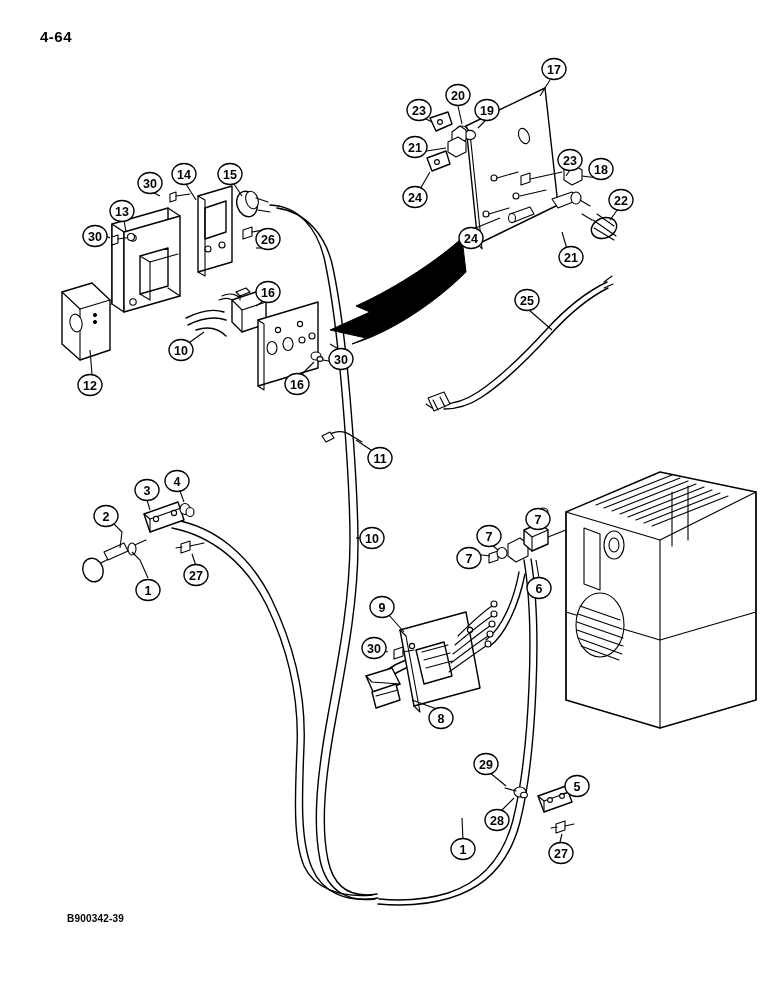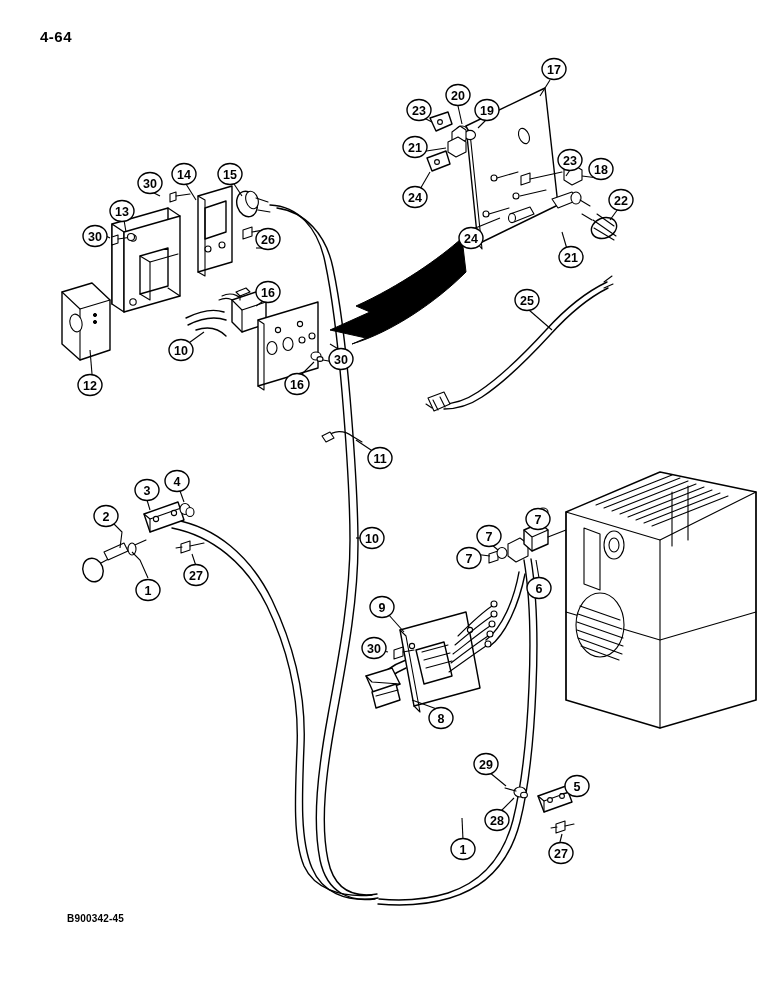--- a/index.html
+++ b/index.html
@@ -44,21 +44,21 @@
     width: 780px;
     height: 1000px;
   }
 </style>
 </head>
 <body>
 
 <div id="page">
 
   <div id="page-number">4-64</div>
-  <div id="figure-code">B900342-45</div>
+  <div id="figure-code">B900342-39</div>
 
   <svg id="artwork" viewBox="0 0 780 1000" xmlns="http://www.w3.org/2000/svg">
 
     <defs>
       <style>
         .ln { fill:none; stroke:#000; stroke-width:1.4; stroke-linecap:round; stroke-linejoin:round; }
         .lnt { fill:none; stroke:#000; stroke-width:1.1; stroke-linecap:round; stroke-linejoin:round; }
         .lf { fill:#fff; stroke:#000; stroke-width:1.4; stroke-linejoin:round; }
         .lft { fill:#fff; stroke:#000; stroke-width:1.1; stroke-linejoin:round; }
         .leader { fill:none; stroke:#000; stroke-width:1.1; }

